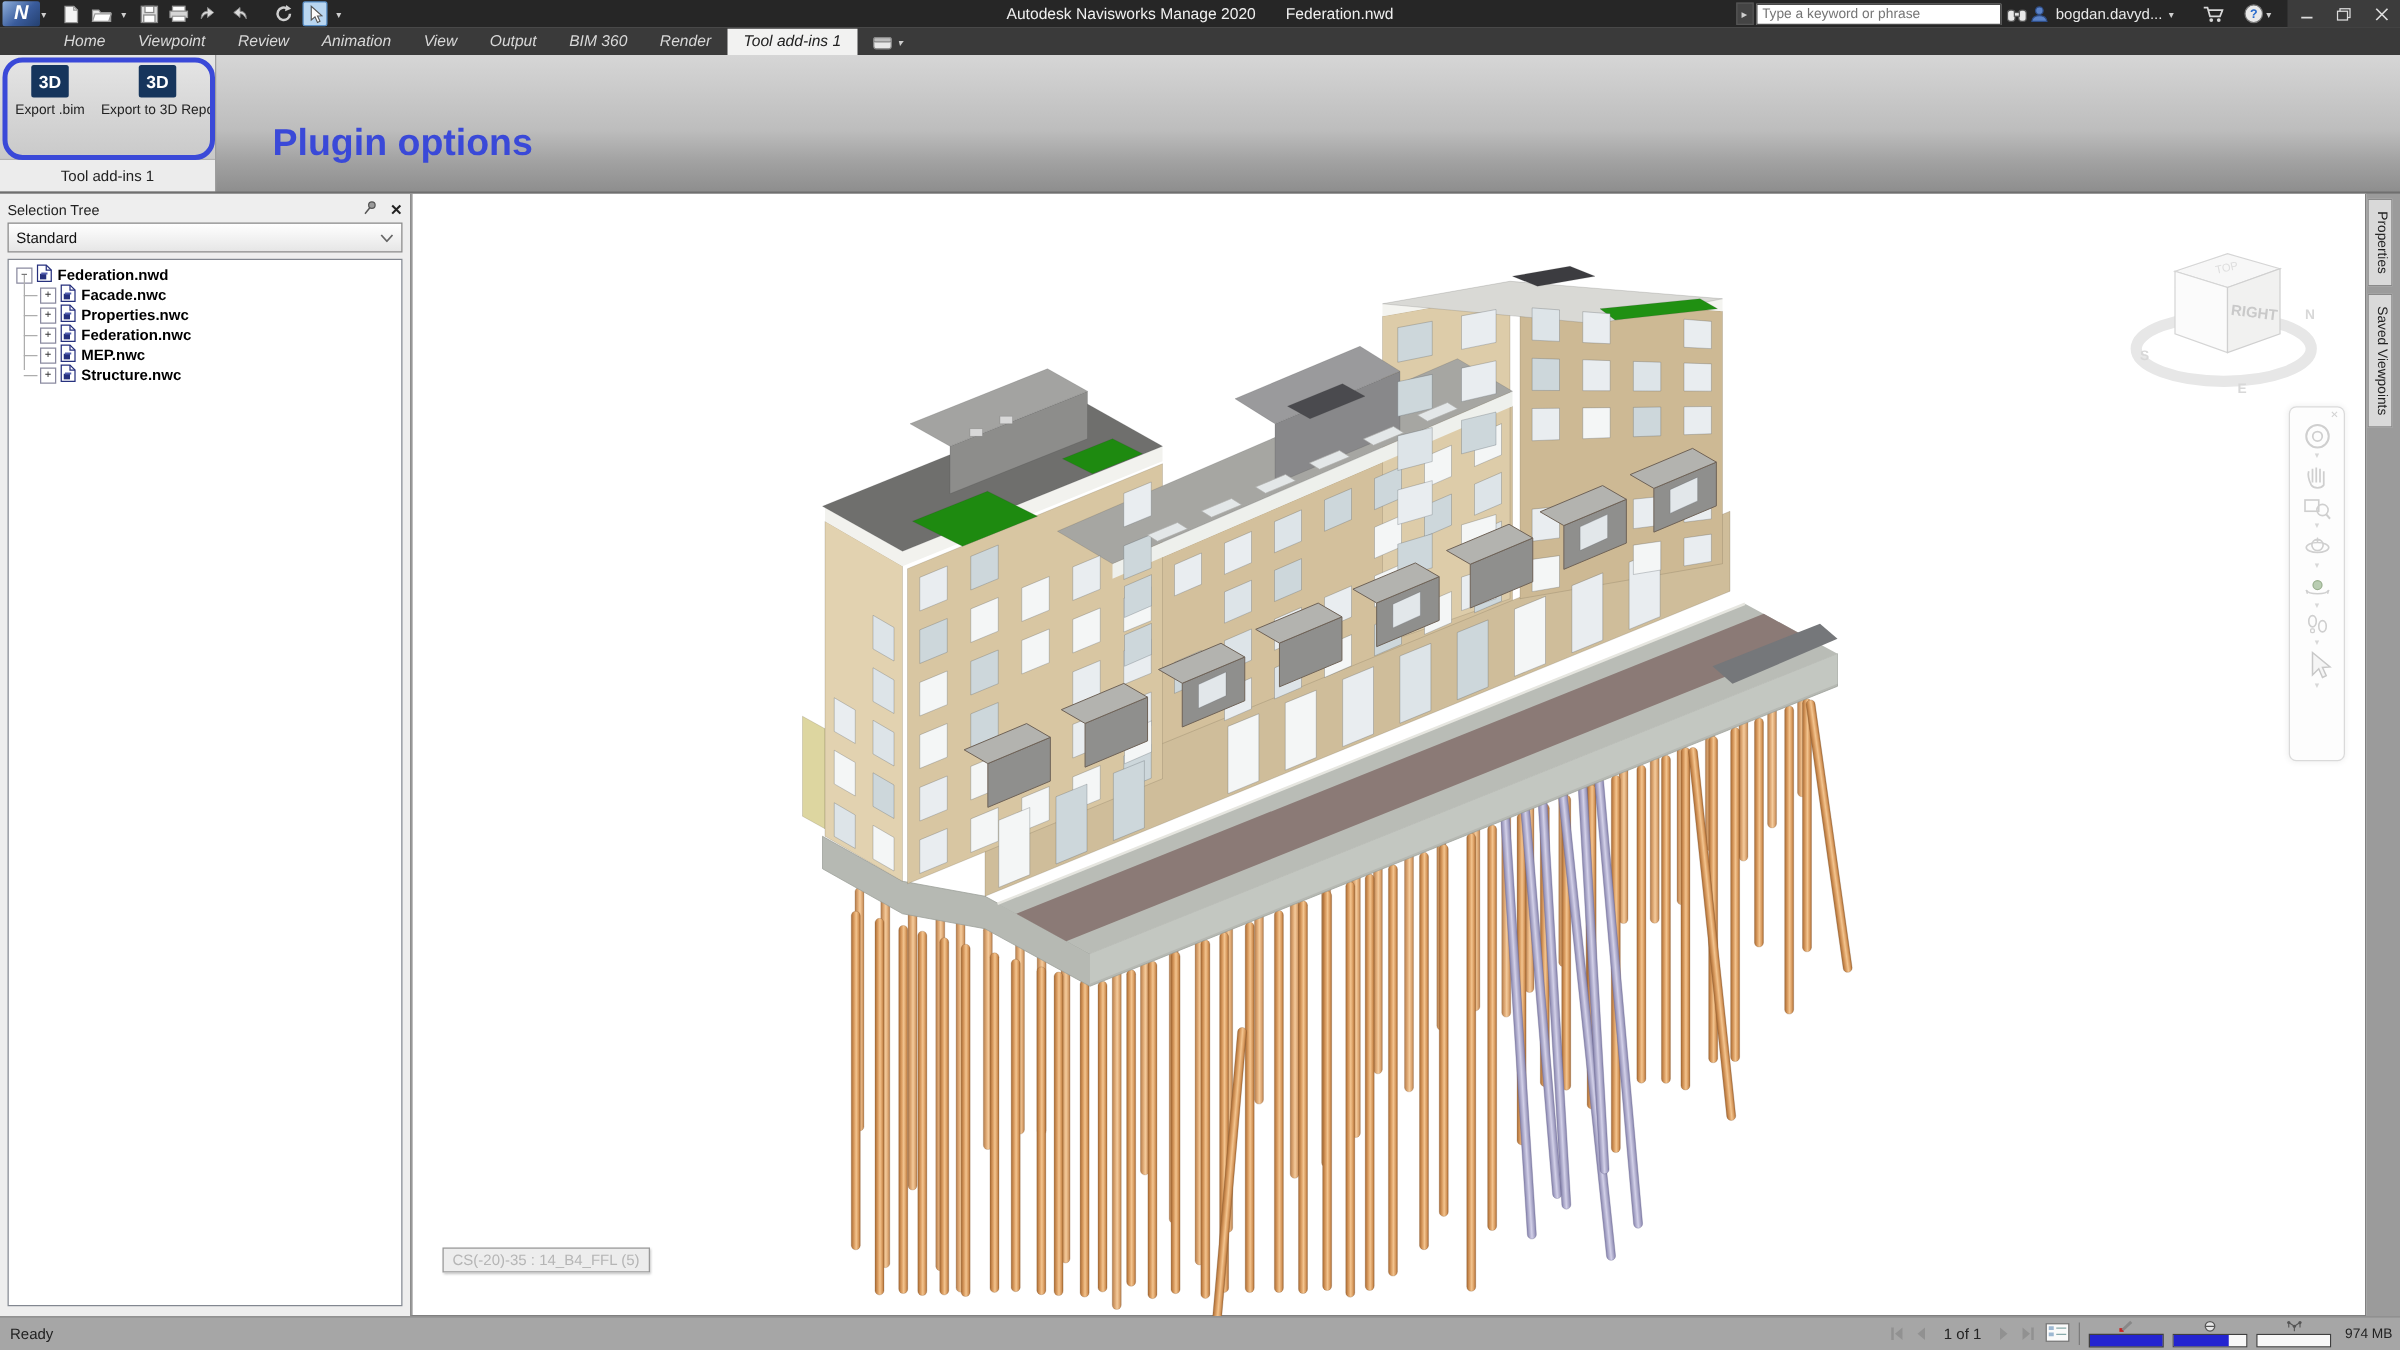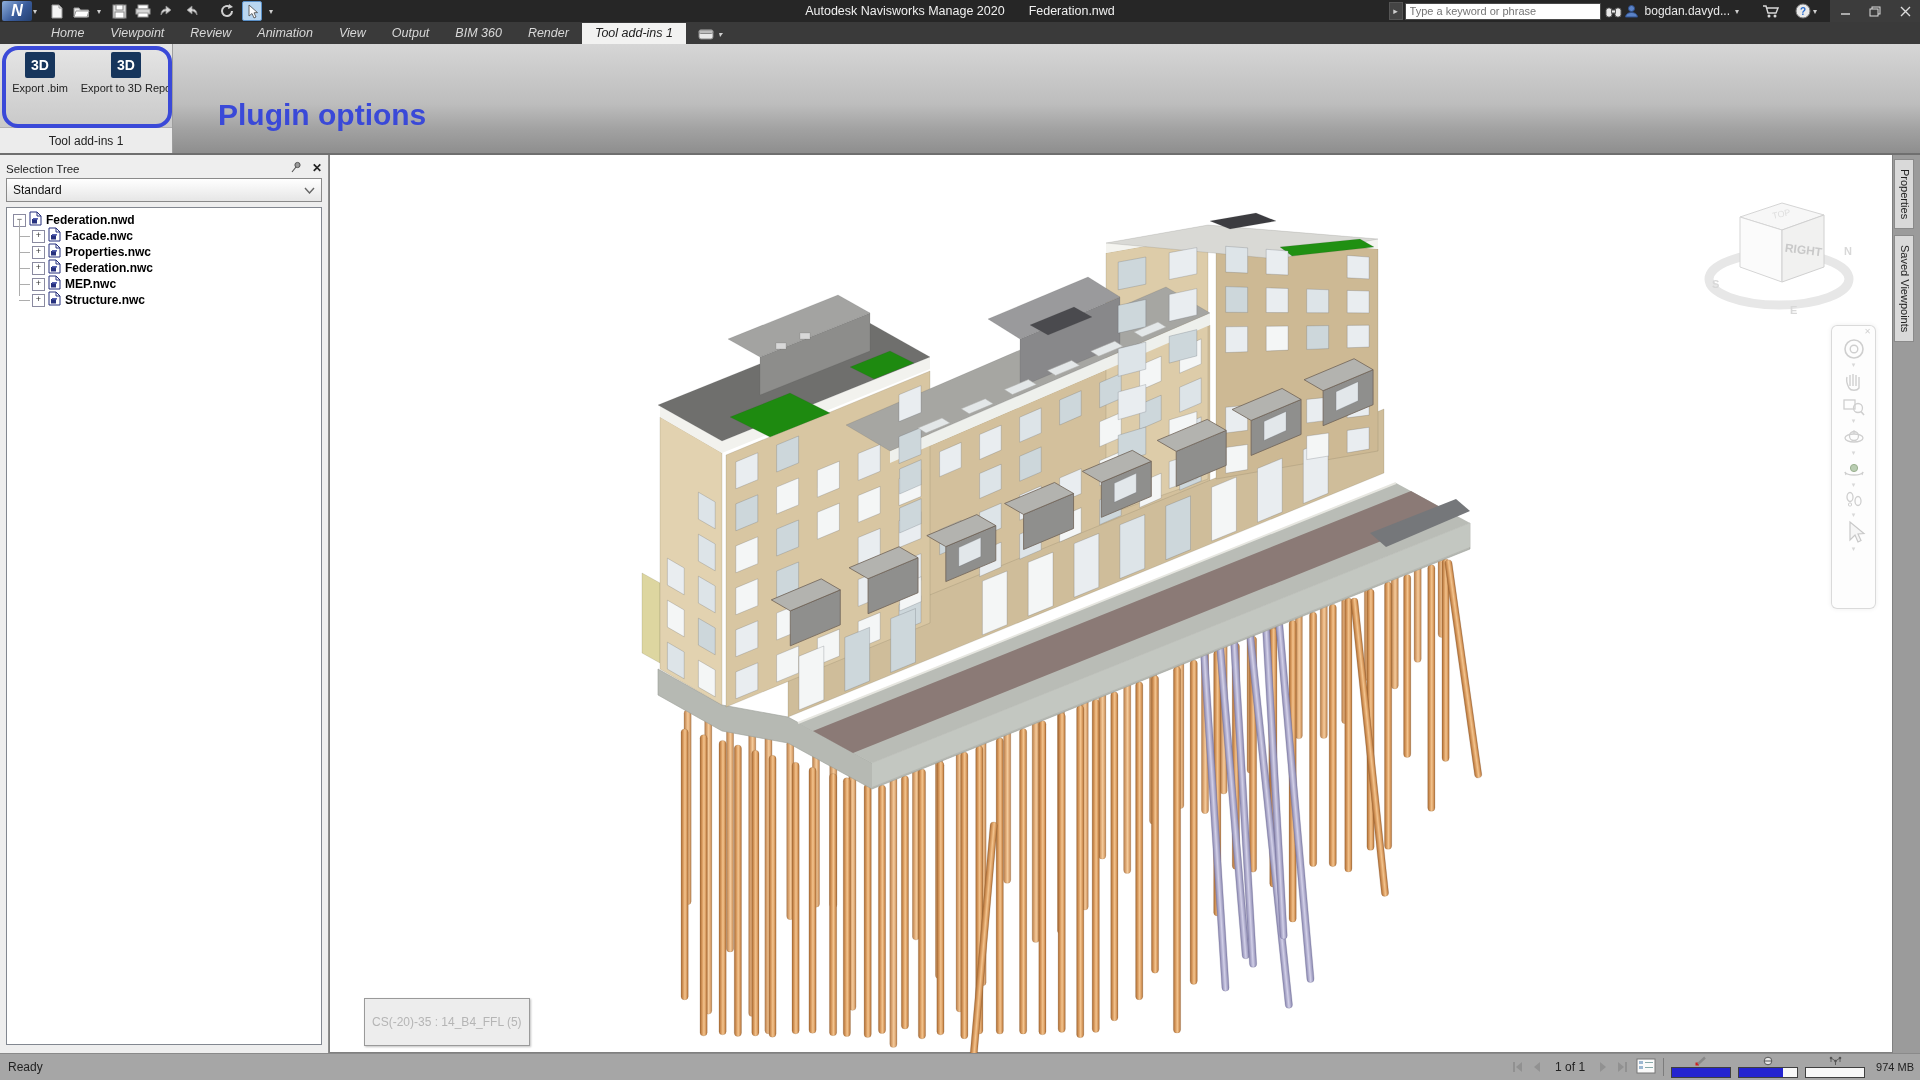--- a/index.html
+++ b/index.html
@@ -52,21 +52,21 @@
   .trow{display:flex;align-items:center;height:16px;position:relative;}
   .ebox{width:11px;height:11px;border:1px solid #8a8aa0;background:#fff;font-size:9px;line-height:9px;
     text-align:center;color:#333;margin-right:3px;font-weight:normal;flex:none;}
   .docicon{margin-right:4px;flex:none;}
   #st-children{margin-left:19px;position:relative;}
   #st-children .vline{position:absolute;left:-13px;top:-8px;width:1px;height:76px;background:#adadad;}
   #st-children .trow::before{content:"";position:absolute;left:-13px;top:8px;width:11px;height:1px;background:#adadad;}
   
   #viewport{flex:1;background:#fff;position:relative;border:1px solid #808080;border-top:none;box-sizing:border-box;}
   #model{position:absolute;left:0;top:0;}
-  #vp-tooltip{position:absolute;left:34px;top:843px;padding:16px 7px;font-size:12px;color:#b5b5b5;
+  #vp-tooltip{position:absolute;left:24px;top:843px;padding:2px 7px;font-size:12px;color:#b5b5b5;
     background:rgba(236,236,236,.92);border:1px solid #9a9a9a;box-shadow:1px 1px 2px rgba(0,0,0,.25);}
   .viewcube{position:absolute;right:28px;top:26px;}
   #navbar{position:absolute;right:16px;top:170px;width:43px;height:282px;background:rgba(253,253,253,.82);
     border:1px solid rgba(165,165,165,.4);border-radius:6px;box-shadow:0 0 5px rgba(0,0,0,.07);
     display:flex;flex-direction:column;align-items:center;}
   #navbar .nx{align-self:flex-end;font-size:8px;color:#d2d2d2;margin:1px 4px 0 0;}
   #navbar .ncaret{font-size:7px;color:#d8d8d8;line-height:6px;}
   
   #rightstrip{width:27px;background:#9b9b9b;display:flex;flex-direction:column;align-items:flex-start;padding-top:2px;box-sizing:border-box;}
   .vtab{writing-mode:vertical-rl;background:#d9d9d9;border:1px solid #8a8a8a;color:#222;font-size:11px;

